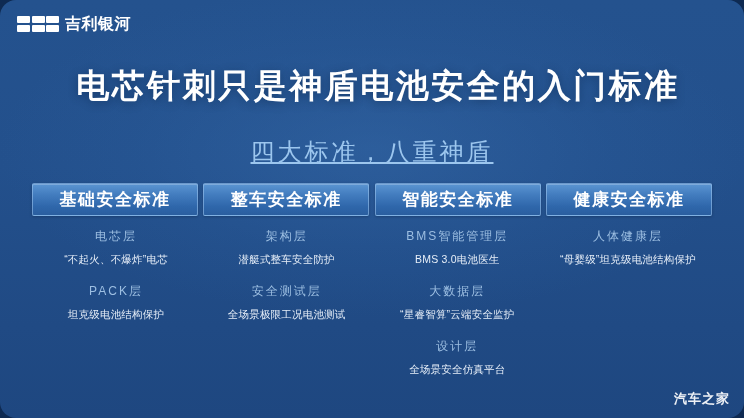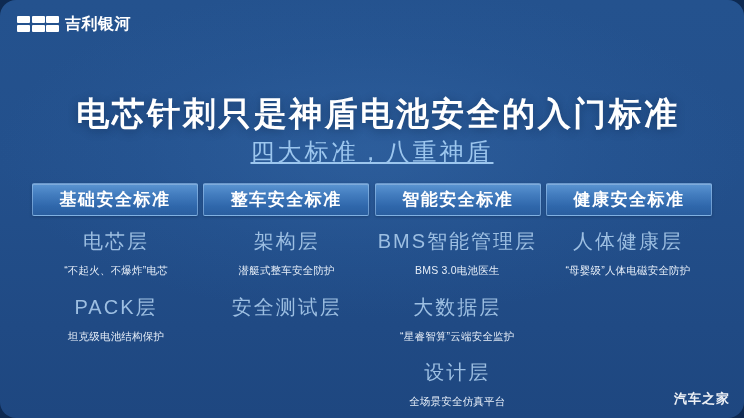--- a/index.html
+++ b/index.html
@@ -62,21 +62,20 @@
     left: 12px;
     right: 0;
     top: 64px;
     text-align: center;
     font-size: 33px;
     font-weight: 700;
     letter-spacing: 2.5px;
     color: #ffffff;
     white-space: nowrap;
     text-shadow: 0 2px 10px rgba(8,30,62,0.45);
-    margin-top: 28px;
   }
   .subhead {
     position: absolute;
     left: 0;
     right: 0;
     top: 136px;
     text-align: center;
     font-size: 24px;
     font-weight: 400;
     letter-spacing: 3px;
@@ -125,21 +124,21 @@
     display: flex;
     flex-direction: column;
     align-items: center;
   }
   .layer {
     width: 100%;
     text-align: center;
     margin-bottom: 16px;
   }
   .layer-title {
-    font-size: 20px;
+    font-size: 12px;
     font-weight: 400;
     letter-spacing: 2px;
     color: #9dbfe2;
     line-height: 1.35;
     white-space: nowrap;
   }
   .layer-desc {
     margin-top: 8px;
     font-size: 10.5px;
     font-weight: 400;
@@ -202,20 +201,21 @@
       </div>
     </div>
 
     <div class="col">
       <div class="layer">
         <div class="layer-title">架构层</div>
         <div class="layer-desc">潜艇式整车安全防护</div>
       </div>
       <div class="layer">
         <div class="layer-title">安全测试层</div>
+        <div class="layer-desc">全场景极限工况电池测试</div>
       </div>
     </div>
 
     <div class="col">
       <div class="layer">
         <div class="layer-title">BMS智能管理层</div>
         <div class="layer-desc">BMS 3.0电池医生</div>
       </div>
       <div class="layer">
         <div class="layer-title">大数据层</div>
@@ -223,21 +223,21 @@
       </div>
       <div class="layer">
         <div class="layer-title">设计层</div>
         <div class="layer-desc">全场景安全仿真平台</div>
       </div>
     </div>
 
     <div class="col">
       <div class="layer">
         <div class="layer-title">人体健康层</div>
-        <div class="layer-desc">“母婴级”人体电磁安全防护</div>
+        <div class="layer-desc">“母婴级”坦克级电池结构保护</div>
       </div>
     </div>
 
   </div>
 
   <div class="watermark">汽车之家</div>
 
 </div>
 
 </body></html>

